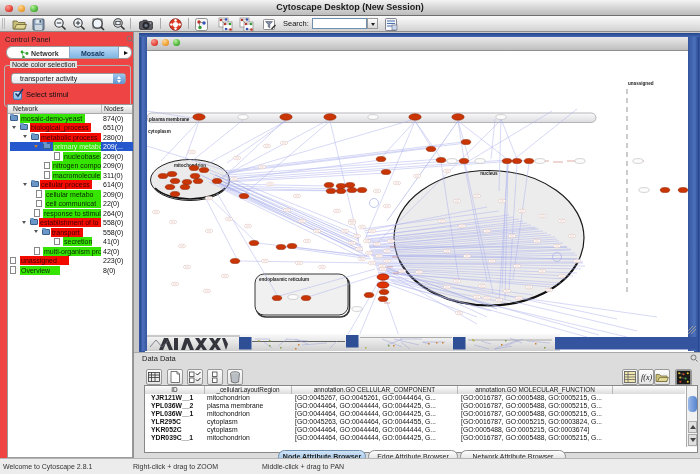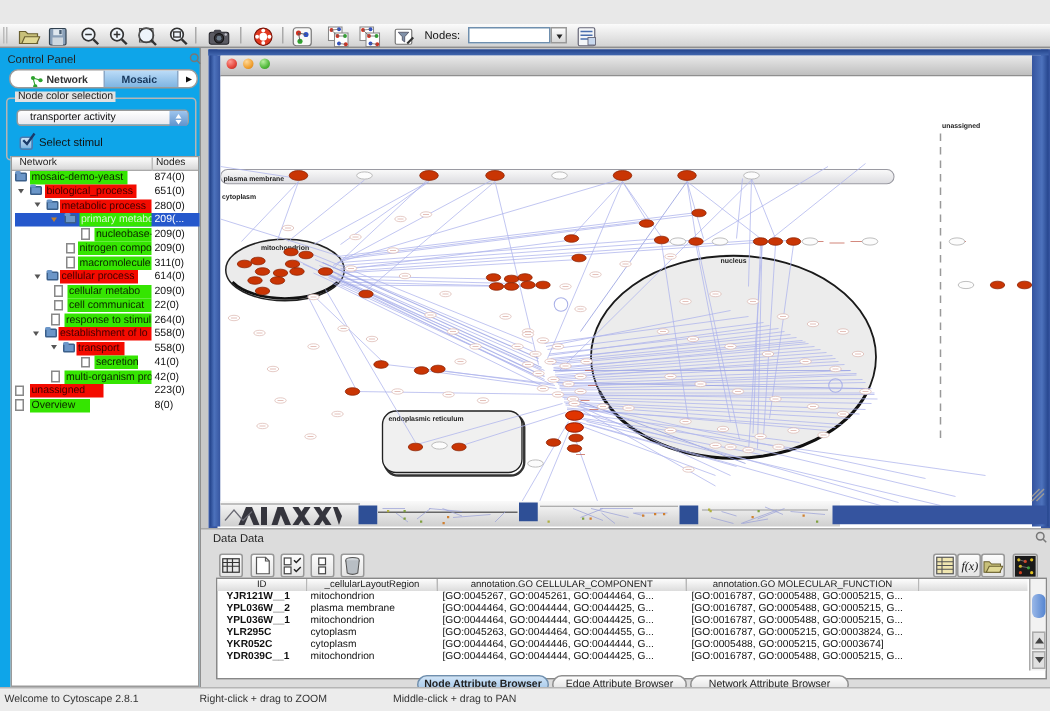--- a/index.html
+++ b/index.html
@@ -1,34 +1,40 @@
 <!DOCTYPE html>
 <html><head><meta charset="utf-8"><style>
 *{margin:0;padding:0;box-sizing:border-box}
 body{font-family:"Liberation Sans",sans-serif;width:700px;height:474px;overflow:hidden;background:#e8e8e8}
 #app{position:relative;width:700px;height:474px}
 .abs{position:absolute}
 #titlebar{left:0;top:0;width:700px;height:16px;background:linear-gradient(#f4f4f4,#d9d9d9 45%,#bcbcbc);border-bottom:1px solid #6f6f6f}
 .tl{position:absolute;top:4.5px;width:7.5px;height:7.5px;border-radius:50%}
 #title{width:700px;text-align:center;font-size:9px;font-weight:bold;color:#1c1c1c;line-height:15px}
 #toolbar{left:0;top:16px;width:700px;height:16px;background:linear-gradient(#fbfbfb,#e3e3e3 60%,#d2d2d2);border-bottom:1px solid #8e8e8e}
-#cp{left:0;top:32px;width:134px;height:426px;background:#0ea5e9;border-right:1px solid #909090}
+#cp{left:0;top:32px;width:134px;height:426px;background:#ef4444;border-right:1px solid #909090}
 .gb{position:absolute;border:1px solid #b5b5b5;border-radius:3px}
 #mdi{left:134px;top:32px;width:566px;height:320px;background:#c8c8c8}
 #win{position:absolute;left:5px;top:1px;width:561px;height:319px;background:#fff;border-left:6px solid #35549f;border-right:6px solid #35549f;border-top:4px solid #35549f}
 #dp{left:134px;top:352px;width:566px;height:106px;background:#dcdcdc;border-top:1px solid #a8a8a8}
 .tr{position:absolute;left:145px;width:541px;height:8px;font-size:6.8px;line-height:8px;color:#111;white-space:nowrap}
 .tr .c1{position:absolute;left:6px;width:55px} .tr .c2{position:absolute;left:62px;width:85px}
 .tr .c3{position:absolute;left:150px;width:164px;overflow:hidden} .tr .c4{position:absolute;left:316px;width:152px;overflow:hidden}
 .th{font-size:6.4px;color:#222;text-align:center;line-height:8px;position:absolute;top:0;height:8px;border-right:1px solid #b8b8b8;background:linear-gradient(#fdfdfd,#dcdcdc)}
 .tab{position:absolute;top:450px;height:13px;border:1px solid #8f8f8f;border-radius:7px;font-size:7px;line-height:12px;text-align:center;background:linear-gradient(#fdfdfd,#dcdcdc);color:#222}
 #status{left:0;top:458px;width:700px;height:16px;background:#ececec;border-top:1px solid #b5b5b5}
 .st{position:absolute;top:463px;font-size:7px;color:#333}
 </style></head><body>
 <div id="app">
+ <div id="titlebar" class="abs">
+   <div class="tl" style="left:5px;background:radial-gradient(circle at 35% 30%,#ff9a92,#e3453a 60%,#b02920)"></div>
+   <div class="tl" style="left:17.5px;background:radial-gradient(circle at 35% 30%,#ffd898,#f0a030 60%,#c87818)"></div>
+   <div class="tl" style="left:30px;background:radial-gradient(circle at 35% 30%,#b8f0a0,#50b83a 60%,#2f8c20)"></div>
+   <div id="title">Cytoscape Desktop (New Session)</div>
+ </div>
  <div id="toolbar" class="abs">
       <div style="position:absolute;left:2px;top:2px;width:1px;height:11px;background:#bbb"></div>
 <div style="position:absolute;left:4px;top:2px;width:1px;height:11px;background:#bbb"></div>
 <svg style="position:absolute;left:12px;top:0.5px" width="15" height="15" viewBox="0 0 15 15">
         <path d="M1 12 L1 4 L5 4 L6.5 5.5 L13 5.5 L13 12 Z" fill="#c8c07a" stroke="#6a6030" stroke-width="0.8"></path>
         <path d="M2.5 12 L4.5 7.5 L14.5 7.5 L12.5 12 Z" fill="#e0d894" stroke="#6a6030" stroke-width="0.8"></path>
       </svg>
 <svg style="position:absolute;left:31px;top:0.5px" width="15" height="15" viewBox="0 0 15 15">
         <rect x="2" y="2" width="11" height="11" rx="1" fill="#8aa0b8" stroke="#30404f" stroke-width="0.8"></rect>
         <rect x="4.5" y="2.5" width="6" height="4" fill="#dfe8ef"></rect>
@@ -108,21 +114,21 @@
         <line x1="3" y1="3" x2="8" y2="2.5" stroke="#666" stroke-width="0.5"></line>
         <line x1="7" y1="7" x2="12" y2="7" stroke="#666" stroke-width="0.5"></line>
         <line x1="8" y1="12" x2="12.5" y2="12.5" stroke="#666" stroke-width="0.5"></line>
         <line x1="3" y1="3" x2="7" y2="7" stroke="#666" stroke-width="0.5"></line>
       </svg>
 <svg style="position:absolute;left:262px;top:0.5px" width="15" height="15" viewBox="0 0 15 15">
         <rect x="1.5" y="2.5" width="11" height="10" rx="1" fill="#fff" stroke="#777" stroke-width="0.8"></rect>
         <path d="M3.5 4.5 L10.5 4.5 L7.8 7.5 L7.8 11 L6.2 9.8 L6.2 7.5 Z" fill="#8090a8" stroke="#445" stroke-width="0.5"></path>
         <path d="M9 11.5 L13 7.5 L14 8.5 L10 12.5 Z" fill="#333"></path>
       </svg>
-<div style="position:absolute;left:283px;top:3px;font-size:7.5px;color:#111">Nodes:</div>
+<div style="position:absolute;left:283px;top:3px;font-size:7.5px;color:#111">Search:</div>
 <div style="position:absolute;left:312px;top:2px;width:55px;height:11px;background:#fff;border:1px solid #6f8fae"></div>
 <div style="position:absolute;left:367px;top:2px;width:11px;height:11px;background:linear-gradient(#fdfdfd,#d8d8d8);border:1px solid #999">
         <div style="position:absolute;left:2.5px;top:4px;width:0;height:0;border-left:2.8px solid transparent;border-right:2.8px solid transparent;border-top:3.6px solid #222"></div>
       </div>
 <svg style="position:absolute;left:384px;top:0.5px" width="15" height="15" viewBox="0 0 15 15">
         <rect x="1.5" y="1.5" width="11" height="12" rx="1" fill="#f4f6f8" stroke="#667" stroke-width="0.8"></rect>
         <line x1="3" y1="4" x2="11" y2="4" stroke="#4a6fae" stroke-width="1"></line>
         <line x1="3" y1="6.5" x2="11" y2="6.5" stroke="#4a6fae" stroke-width="1"></line>
         <line x1="3" y1="9" x2="11" y2="9" stroke="#4a6fae" stroke-width="1"></line>
         <rect x="8" y="8" width="5" height="5" fill="#c8d8ee" stroke="#667" stroke-width="0.6"></rect>

